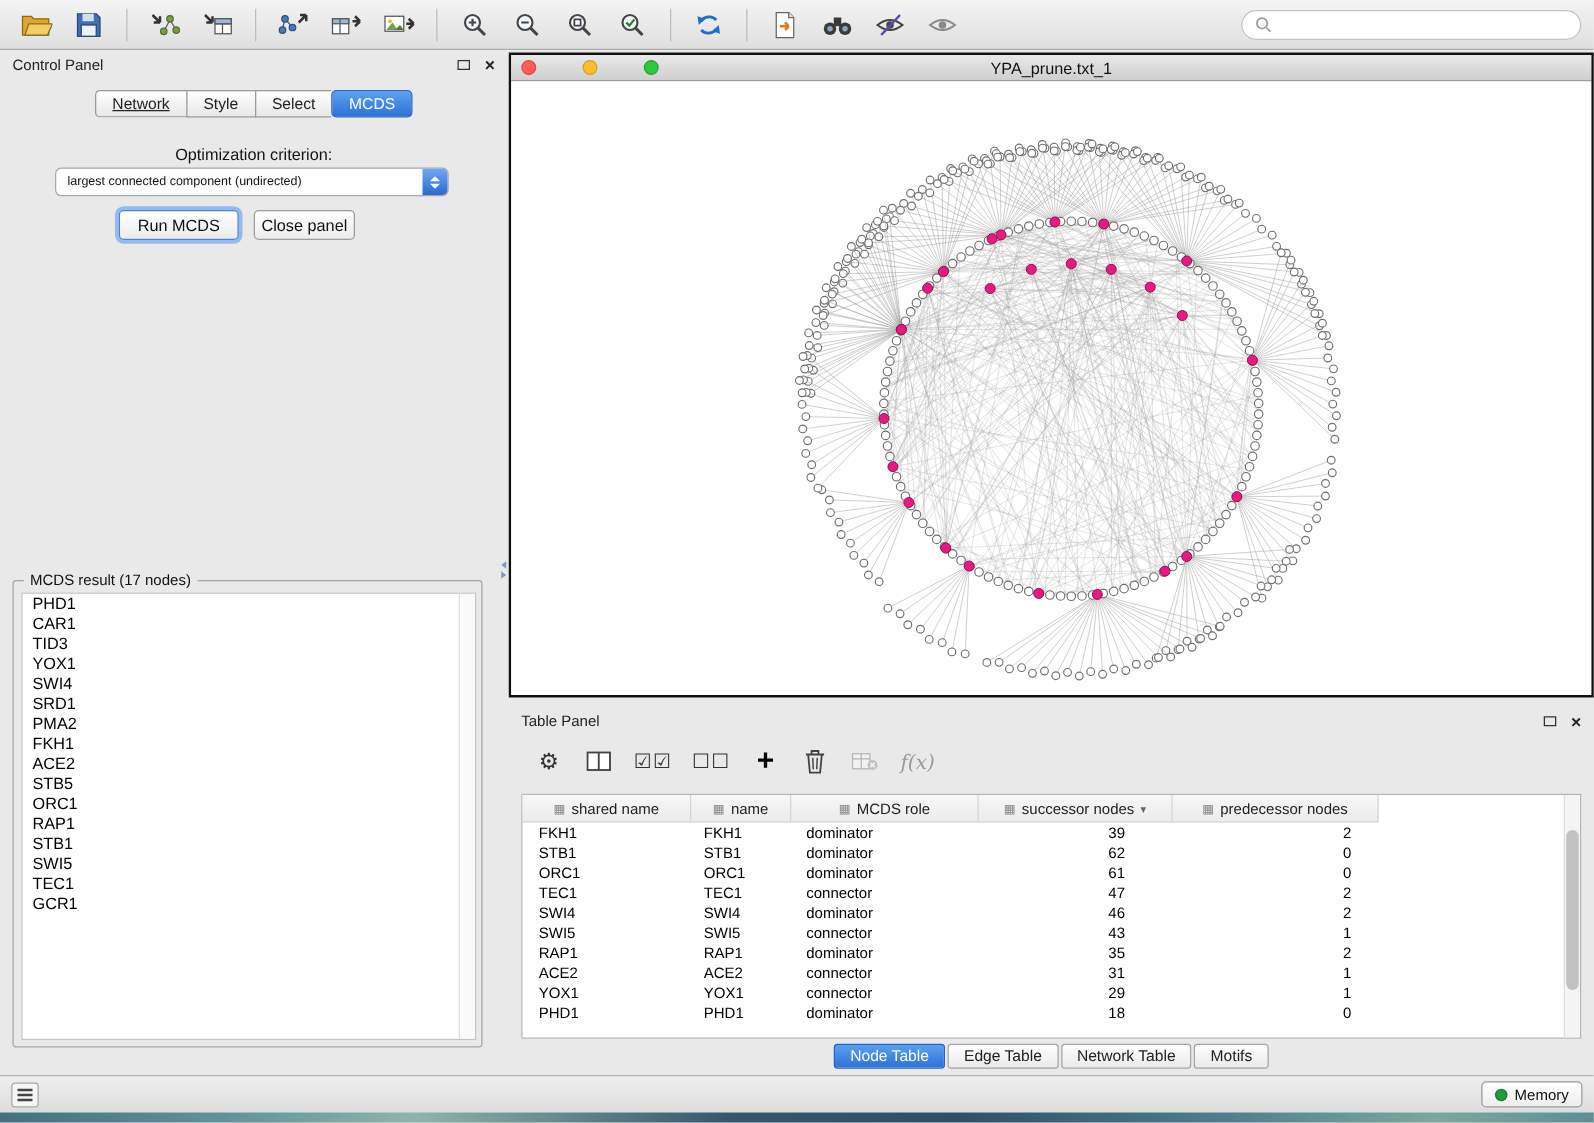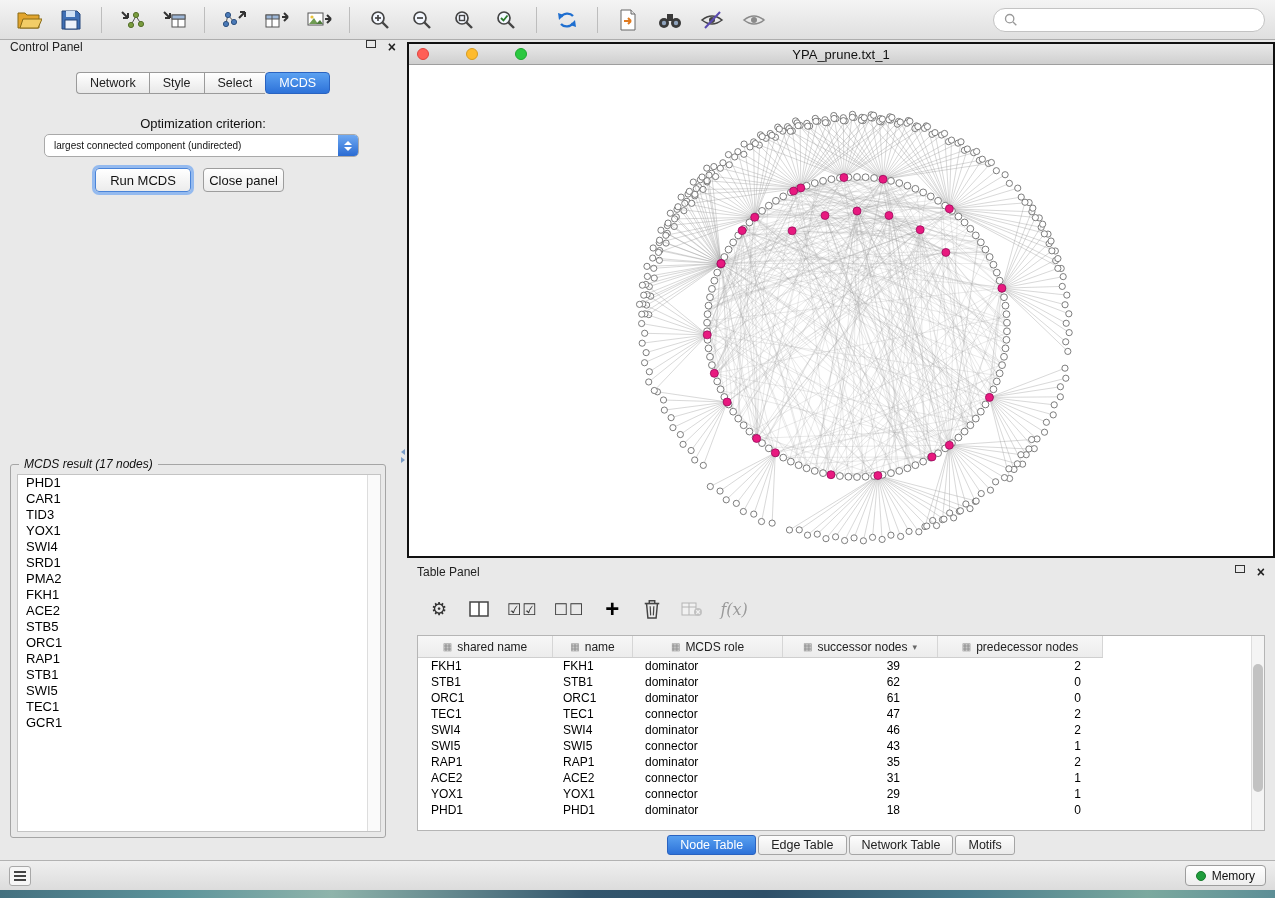--- a/index.html
+++ b/index.html
@@ -10,41 +10,41 @@
   .toolbar{left:0;top:0;width:1275px;height:40px;background:linear-gradient(#f4f4f4,#dfdfdf);
     border-bottom:1px solid #adadad;display:flex;align-items:center;padding:0 10px;gap:4px;}
   .tbtn{width:38px;height:30px;display:flex;align-items:center;justify-content:center;border-radius:4px;cursor:default;}
   .tsep{width:1px;height:26px;background:#bdbdbd;margin:0 7px;}
   .searchbox{margin-left:auto;width:272px;height:24px;background:#fff;border:1px solid #c3c3c3;border-radius:12px;
     display:flex;align-items:center;padding:0 9px;gap:5px;}
   .searchbox input{border:none;outline:none;flex:1;font-size:12px;background:transparent;color:#333;font-family:"Liberation Sans",sans-serif;}
 
   
   .control-panel{left:0;top:40px;width:406px;height:820px;background:#e9e9e9;}
-  .panel-hdr{height:24px;display:flex;align-items:flex-start;padding:0 10px;font-size:12px;color:#222;}
+  .panel-hdr{height:24px;display:flex;align-items:center;padding:0 10px;font-size:12px;color:#222;}
   .panel-hdr .sp{flex:1;}
   .float-ico{width:10px;height:8px;border:1.5px solid #333;margin-right:12px;}
   .close-ico{font-size:14px;font-weight:bold;color:#222;line-height:1;}
   .tabs-row{display:flex;justify-content:center;margin-top:8px;}
   .tab{font-size:12.5px;padding:3px 13px;border:1px solid #9a9a9a;border-right:none;background:linear-gradient(#ffffff,#e8e8e8);color:#222;}
-  .tab:first-child{border-radius:4px 0 0 4px;}
+  .tab:first-child{border-radius:4px 0 0 4px;text-decoration:underline;}
   .tab.active{border:1px solid #2a63c0;background:linear-gradient(#5ba1f1,#2d72d9);color:#fff;border-radius:4px;}
   .opt-label{margin-top:22px;text-align:center;font-size:13px;color:#111;}
   .combo{left:44px;top:94px;width:315px;height:23px;background:#fff;border:1px solid #a9a9a9;border-radius:5px;
     display:flex;align-items:center;font-size:10px;color:#111;}
   .combo .val{flex:1;padding-left:9px;white-space:nowrap;overflow:hidden;}
   .combo .cap{width:20px;height:100%;border-radius:0 4px 4px 0;background:linear-gradient(#6fa9f2,#2a6bd2);
     display:flex;flex-direction:column;align-items:center;justify-content:center;gap:2px;}
   .tri-up{width:0;height:0;border-left:4px solid transparent;border-right:4px solid transparent;border-bottom:4px solid #fff;}
   .tri-dn{width:0;height:0;border-left:4px solid transparent;border-right:4px solid transparent;border-top:4px solid #fff;}
   .btn{height:24px;background:linear-gradient(#ffffff,#ececec);border:1px solid #9d9d9d;border-radius:4px;
     font-size:13px;color:#111;display:flex;align-items:center;justify-content:center;font-family:"Liberation Sans",sans-serif;}
   .btn.focus{box-shadow:0 0 0 3px rgba(92,155,243,.6);border-color:#4a84d8;}
   .fieldset{left:10px;top:424px;width:376px;height:374px;border:1px solid #a5a5a5;border-radius:3px;}
-  .legend{position:absolute;top:-8px;left:8px;background:#e9e9e9;padding:0 5px;font-size:12px;color:#111;font-style:italic;}
+  .legend{position:absolute;top:-8px;left:8px;background:#e9e9e9;padding:0 5px;font-size:12px;color:#111;}
   .mcds-list{position:absolute;left:6px;top:9px;width:364px;height:358px;background:#fff;border:1px solid #c4c4c4;overflow:hidden;}
   .mcds-scroll{position:absolute;right:0;top:0;width:13px;height:100%;border-left:1px solid #ddd;background:#fafafa;}
   .mcds-item{height:16px;line-height:16px;font-size:13px;padding-left:8px;color:#000;}
 
   .vsplit-handle{left:399px;top:448px;width:8px;height:16px;display:flex;flex-direction:column;gap:2px;align-items:center;justify-content:center;}
   .vsplit-handle i{display:block;width:0;height:0;border-top:3px solid transparent;border-bottom:3px solid transparent;}
   .vsplit-handle .l{border-right:4px solid #7a9cc6;}
   .vsplit-handle .r{border-left:4px solid #7a9cc6;}
 
   

